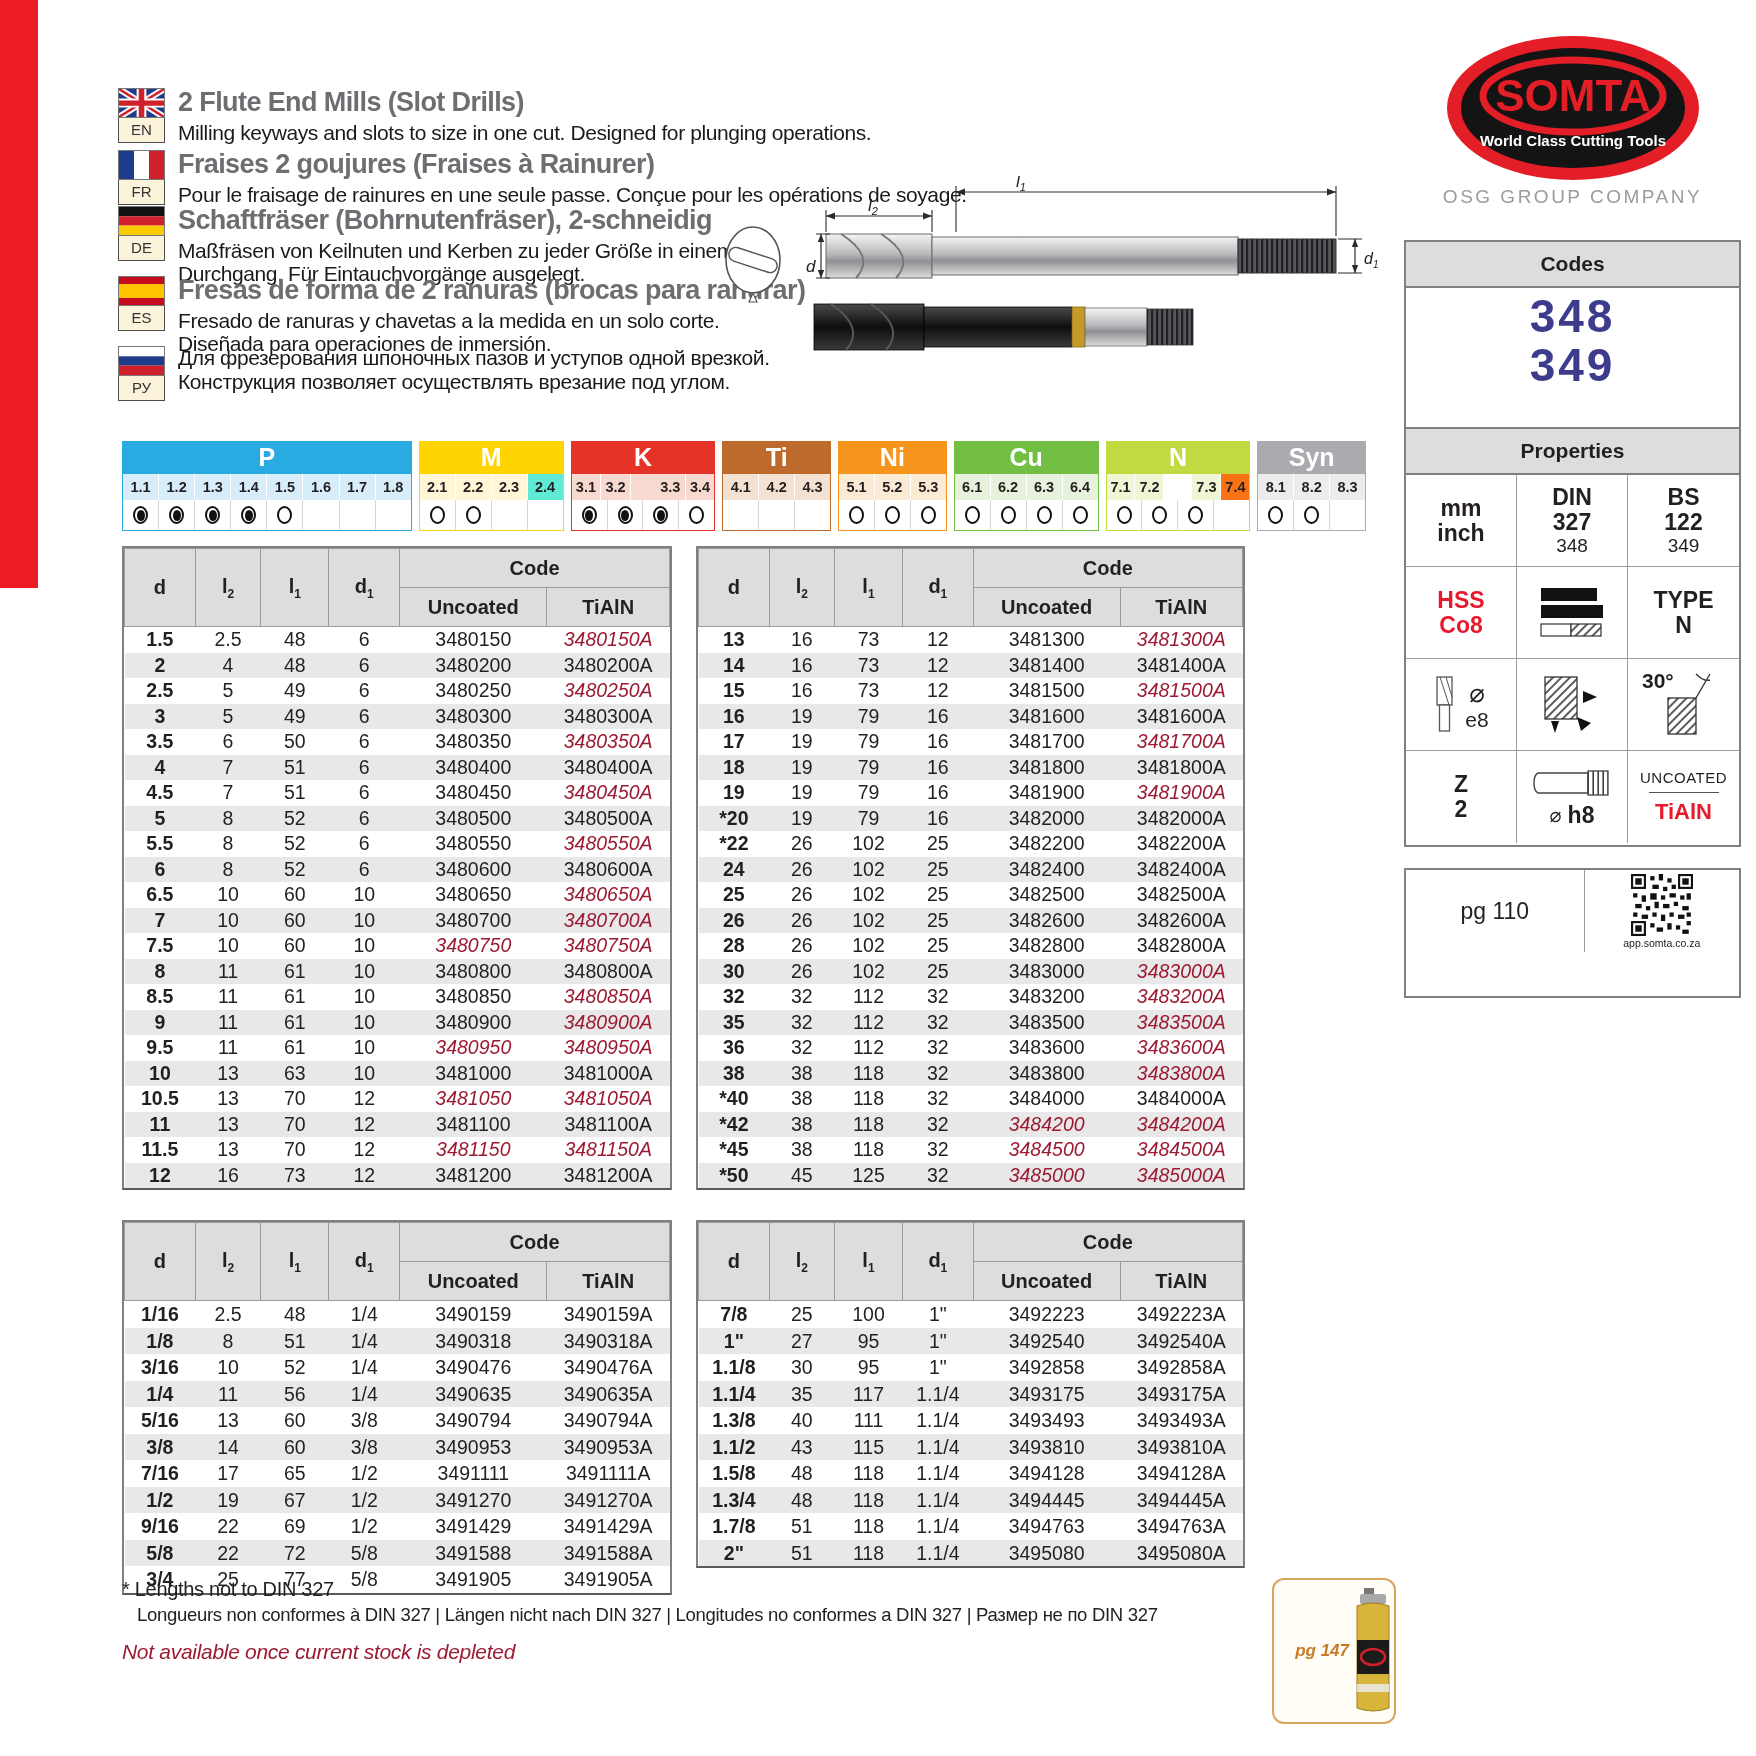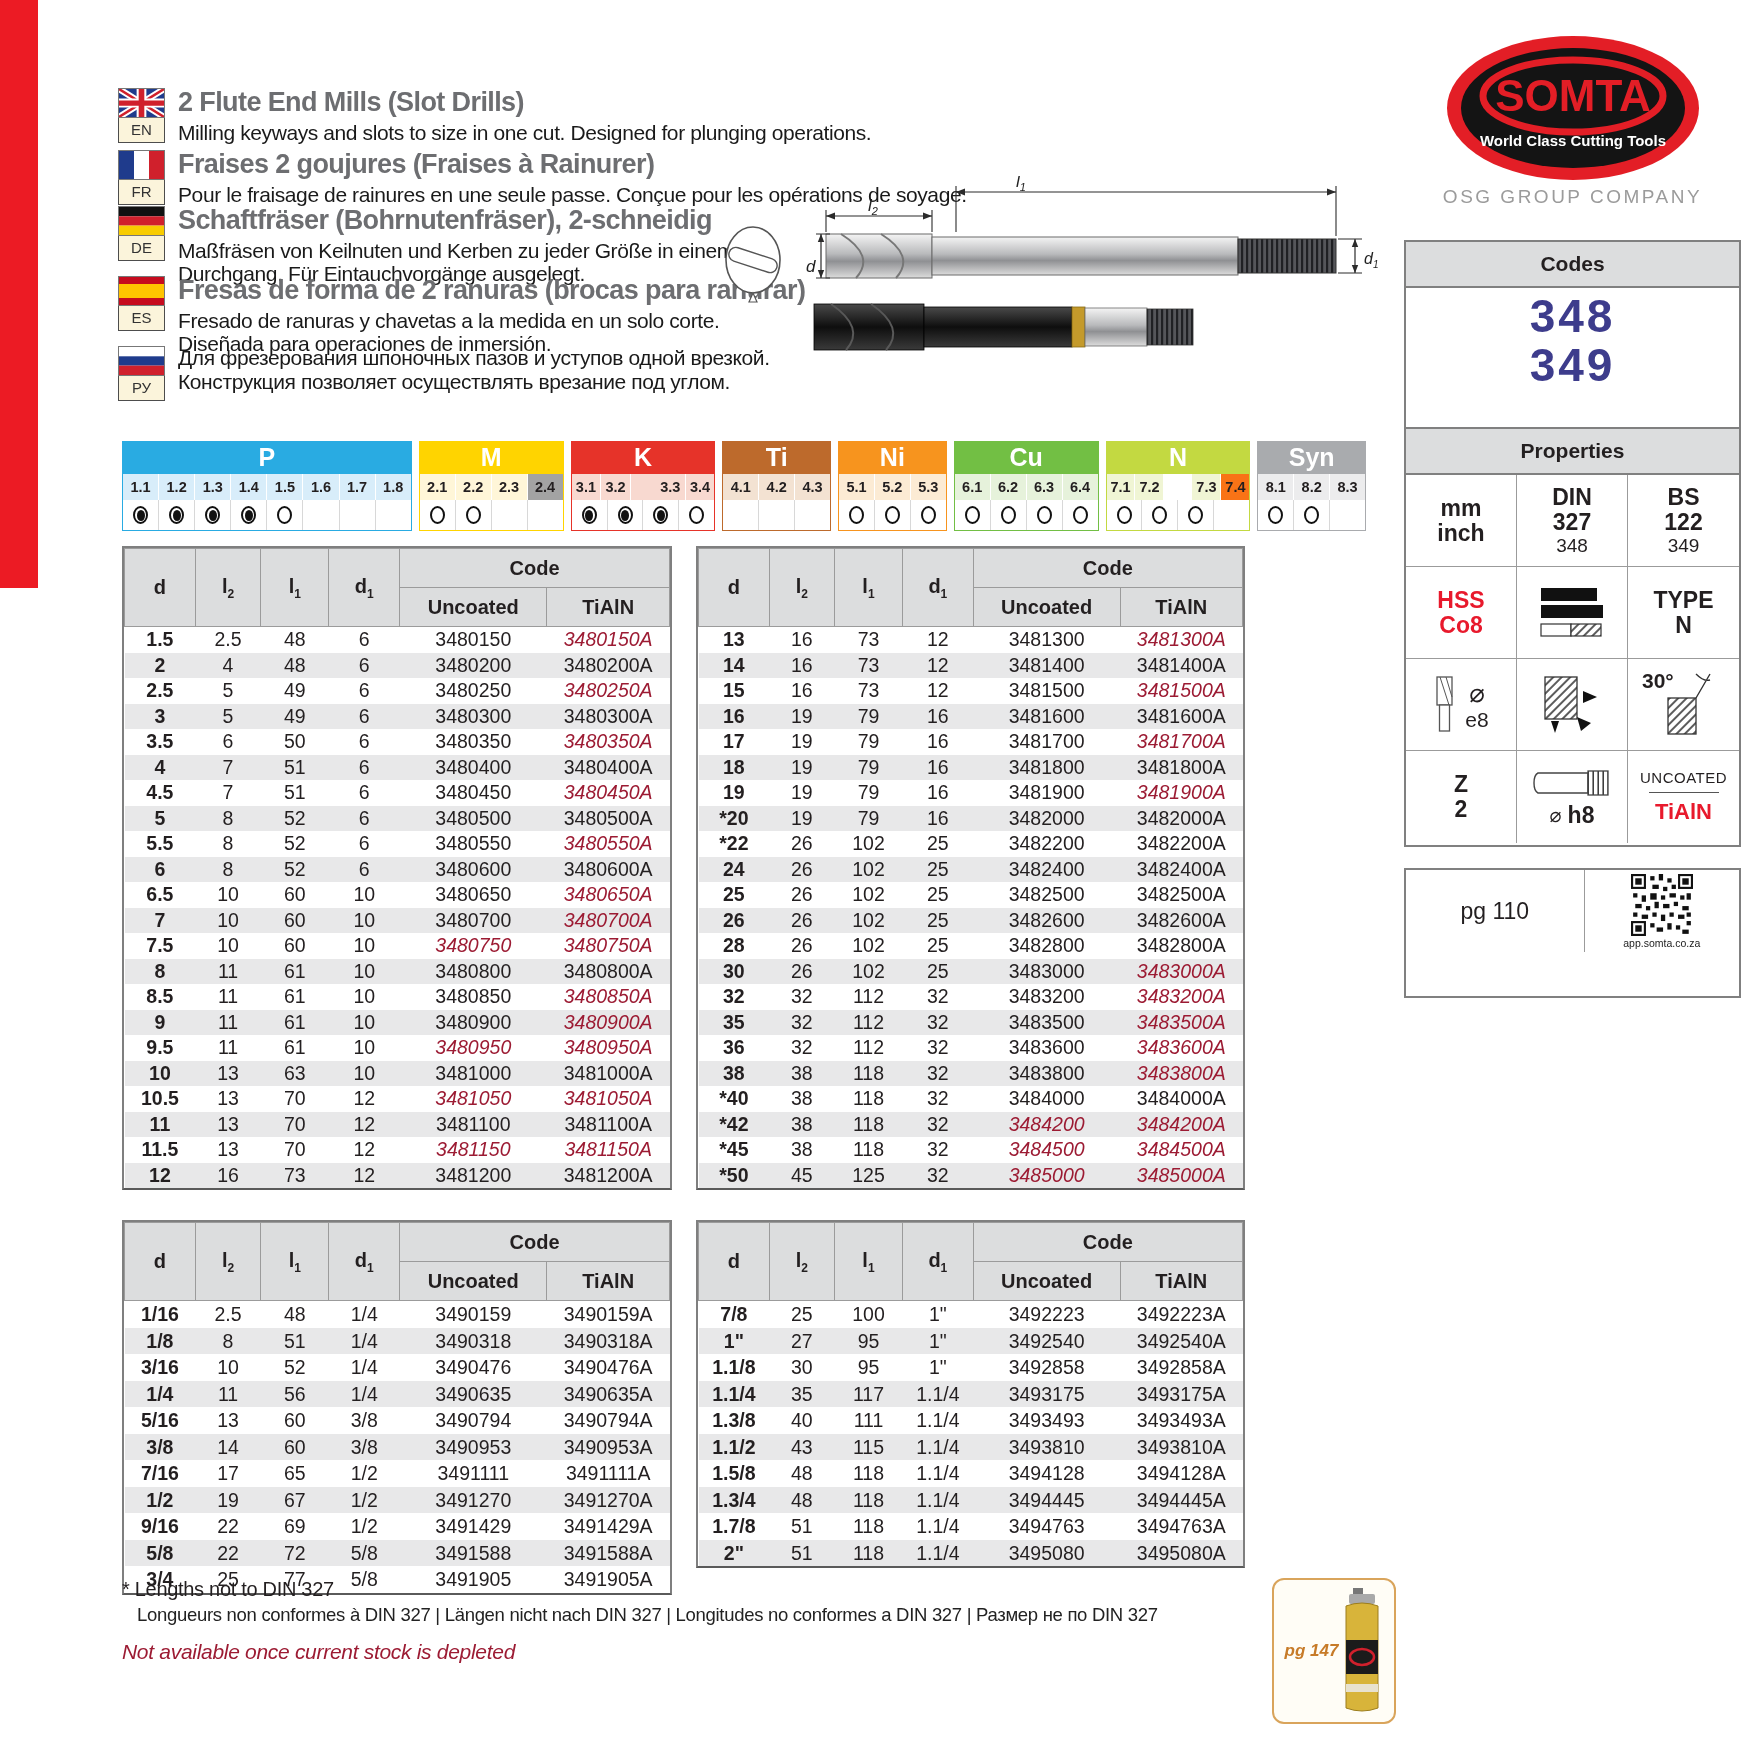--- a/index.html
+++ b/index.html
@@ -78,21 +78,21 @@
   .spec tbody tr:nth-child(even){background:#E8E8E9;}
   .spec td.c-d{font-weight:bold;}
   .na{color:#9C1B33;font-style:italic;}
   sub{font-size:12px;}
 
   
   .fn1{position:absolute;left:122px;top:1578px;font-size:20px;letter-spacing:-0.3px;}
   .fn2{position:absolute;left:137px;top:1604px;font-size:18.5px;letter-spacing:-0.3px;color:#222;}
   .fn3{position:absolute;left:122px;top:1640px;font-size:21px;font-style:italic;color:#9C1B33;letter-spacing:-0.3px;}
   .promo-box{position:absolute;left:1272px;top:1578px;width:124px;height:146px;border:2px solid #D9A45B;
-             border-radius:12px;background:#FFFDF6;display:flex;align-items:center;justify-content:center;gap:3px;box-sizing:border-box;}
+             border-radius:12px;background:#FFFDF6;display:flex;align-items:center;justify-content:flex-end;gap:3px;box-sizing:border-box;}
   .promo-pg{font-size:17px;font-style:italic;font-weight:bold;color:#C77B28;}
 </style>
 </head>
 <body>
 
 <div id="page">
 
   <svg width="0" height="0" style="position:absolute" aria-hidden="true">
     <defs>
       <linearGradient id="silv" x1="0" y1="0" x2="0" y2="1">
@@ -448,21 +448,21 @@
           </div>
         </div>
       </div>
       <div class="band-group" style="flex-grow: 4; flex-basis: 0px;">
         <div class="band-head" style="background: rgb(255, 212, 0);">M</div>
         <div class="band-wrap" style="border-color: rgb(255, 212, 0);">
           <div class="band-nums">
             <div class="band-num" style="background: rgb(255, 246, 216);">2.1</div>
             <div class="band-num" style="background: rgb(255, 246, 216);">2.2</div>
             <div class="band-num" style="background: rgb(255, 246, 216);">2.3</div>
-            <div class="band-num" style="background: #a3a3a3;">2.4</div>
+            <div class="band-num" style="background: #5eead4;">2.4</div>
           </div>
           <div class="band-rads">
             <div class="band-rad">
               <span class="radio"></span>
             </div>
             <div class="band-rad">
               <span class="radio"></span>
             </div>
             <div class="band-rad"></div>
             <div class="band-rad"></div>

